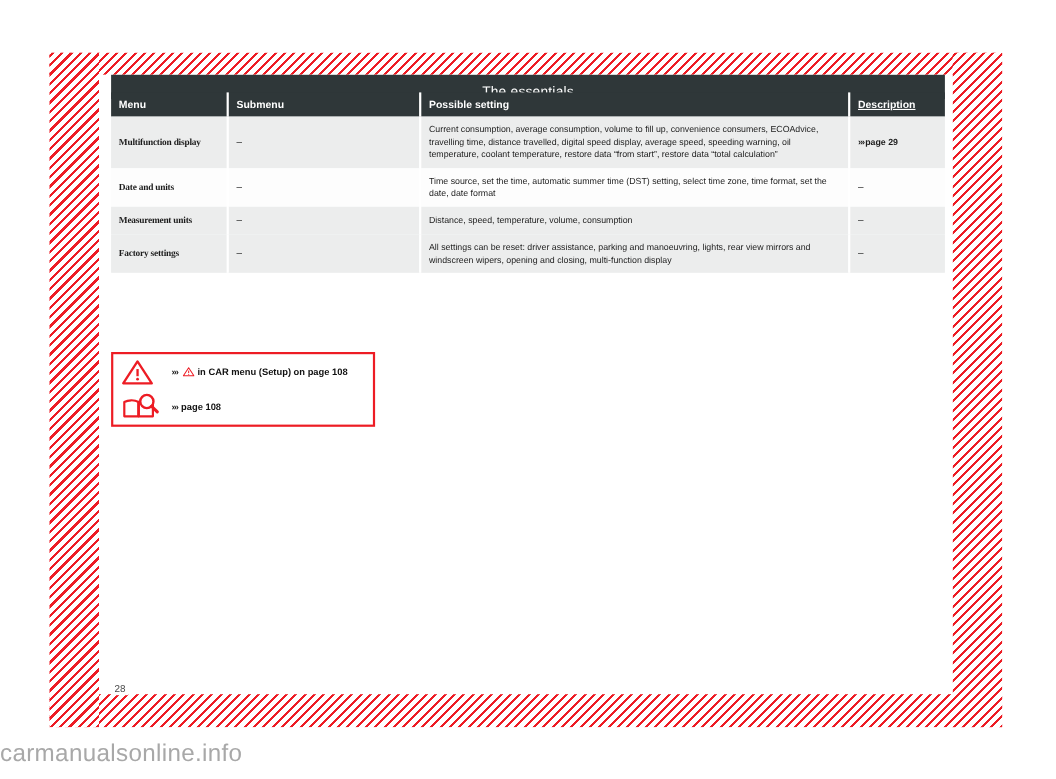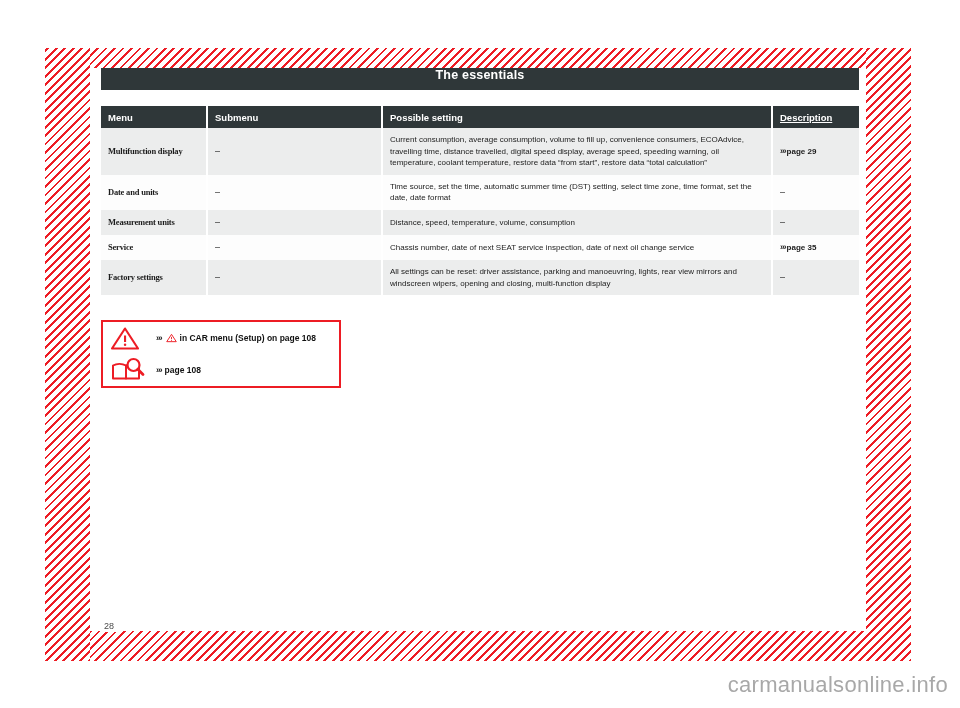--- a/index.html
+++ b/index.html
@@ -41,32 +41,32 @@
   
   #chapter-title-bar {
     position: absolute;
     left: 101px;
     top: 68px;
     width: 758px;
     height: 22px;
     background: #2f3739;
     color: #ffffff;
     font-size: 12.5px;
-    font-weight: bold;
-    display: flex;
-    align-items: flex-start;
+    font-weight: normal;
+    display: flex;
+    align-items: flex-end;
     justify-content: center;
     letter-spacing: .2px;
   }
 
   
   #settings-table {
     position: absolute;
     left: 101px;
-    top: 106px;
+    top: 84px;
     width: 758px;
     border-collapse: collapse;
     table-layout: fixed;
   }
   #settings-table th {
     background: #2f3739;
     color: #ffffff;
     font-size: 9.5px;
     font-weight: bold;
     text-align: left;
@@ -158,21 +158,21 @@
     color: #4a4a4a;
     background: #ffffff;
     padding: 1px 3px 1px 2px;
     margin-left: 40px;
   }
   #watermark {
     position: absolute;
     left: 0;
     top: 672px;
     width: 948px;
-    text-align: right;
+    text-align: left;
     font-size: 22px;
     color: #a8a8a8;
     letter-spacing: .3px;
   }
 </style>
 </head>
 <body>
 
 <div class="stripe" id="stripe-top"></div>
 <div class="stripe" id="stripe-bottom"></div>
@@ -212,26 +212,20 @@
       <td><span class="dash">–</span></td>
       <td>Time source, set the time, automatic summer time (DST) setting, select time zone, time format, set the date, date format</td>
       <td><span class="dash">–</span></td>
     </tr>
     <tr class="row-shaded">
       <td><span class="menu-name">Measurement units</span></td>
       <td><span class="dash">–</span></td>
       <td>Distance, speed, temperature, volume, consumption</td>
       <td><span class="dash">–</span></td>
     </tr>
-    <tr class="row-plain">
-      <td><span class="menu-name">Service</span></td>
-      <td><span class="dash">–</span></td>
-      <td>Chassis number, date of next SEAT service inspection, date of next oil change service</td>
-      <td><span class="pageref"><span class="chev">»›</span><span>page 35</span></span></td>
-    </tr>
     <tr class="row-shaded">
       <td><span class="menu-name">Factory settings</span></td>
       <td><span class="dash">–</span></td>
       <td>All settings can be reset: driver assistance, parking and manoeuvring, lights, rear view mirrors and windscreen wipers, opening and closing, multi-function display</td>
       <td><span class="dash">–</span></td>
     </tr>
   </tbody>
 </table>
 
 <div id="reference-box">

